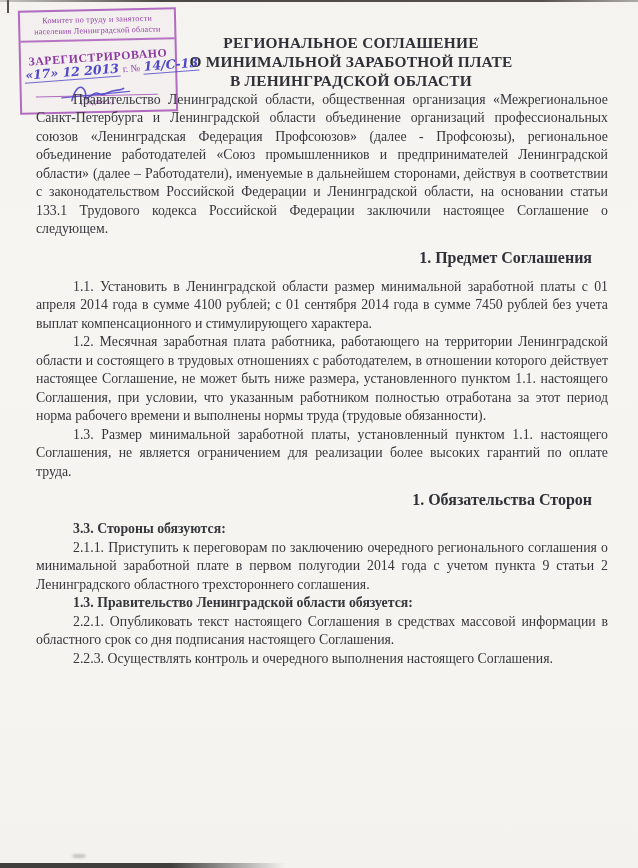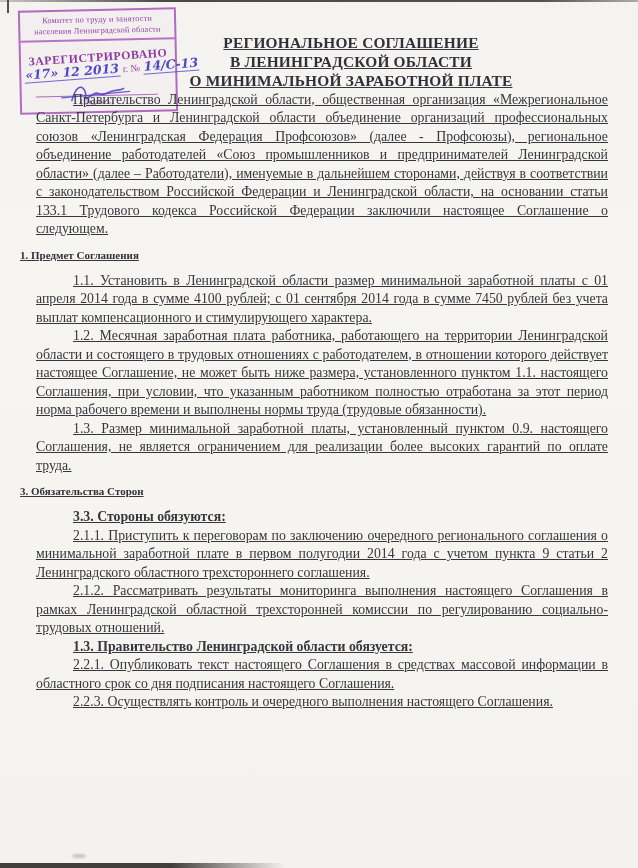--- a/index.html
+++ b/index.html
@@ -76,45 +76,45 @@
   .stamp-printed { color:#953fa8; font-size:10px; }
   .stamp-sign { margin:1px 18px 5px 14px; text-align:center; }
   .stamp-sign svg { display:block; margin:-2px auto -11px; }
   .stamp-sign-caption {
     border-top:1.6px solid rgba(156,63,176,.75);
     font-size:7.6px; padding-top:1px;
   }
 
   
   .content {
-    position:absolute; left:36px; top:33px; width:572px;text-decoration:underline;
+    position:absolute; left:36px; top:33px; width:572px;
   }
   .title {
     text-align:center;
     transform:translateX(29px);
     font-weight:bold;
     font-size:15.4px;
     line-height:19.2px;
     letter-spacing:.2px;
     color:#303138;
   }
   .body-p {
     margin:0;
     font-size:13.8px;
     line-height:18.5px;
     text-align:justify;
     text-indent:37px;
     color:#36373d;
   }
   .preamble { }
   .sec-heading {
-    text-align:left;
+    text-align:right;
     transform:translateX(-16px);
     font-weight:bold;
-    font-size:11px;
+    font-size:16px;
     margin:10px 0 11px;
     color:#303138;
   }
   .sub-bold { font-weight:bold; }
 </style>
 </head>
 <body>
 
 <div class="page">
 
@@ -139,33 +139,32 @@
         <path d="M14 20 C 18 6, 24 4, 27 10 C 30 16, 24 22, 34 15 C 42 9, 40 18, 50 13 C 58 9, 62 12, 66 9" fill="none" stroke="#4f46c8" stroke-width="1.6" stroke-linecap="round" opacity="0.9"></path>
         <path d="M4 17 L 72 12" fill="none" stroke="#4f46c8" stroke-width="1.3" stroke-linecap="round" opacity="0.85"></path>
       </svg>
       <div class="stamp-sign-caption">(Подпись)</div>
     </div>
   </div>
 
   <div class="content">
     <div class="title">
       <div>РЕГИОНАЛЬНОЕ СОГЛАШЕНИЕ</div>
+      <div>О МИНИМАЛЬНОЙ ЗАРАБОТНОЙ ПЛАТЕ</div>
       <div>В ЛЕНИНГРАДСКОЙ ОБЛАСТИ</div>
-      <div>О МИНИМАЛЬНОЙ ЗАРАБОТНОЙ ПЛАТЕ</div>
     </div>
 
     <p class="body-p preamble">Правительство Ленинградской области,  общественная организация «Межрегиональное Санкт-Петербурга и Ленинградской области объединение организаций профессиональных союзов «Ленинградская Федерация Профсоюзов» (далее - Профсоюзы), региональное объединение работодателей «Союз промышленников и предпринимателей Ленинградской области» (далее – Работодатели), именуемые в дальнейшем сторонами, действуя в соответствии с законодательством Российской Федерации  и Ленинградской области, на основании статьи 133.1 Трудового кодекса Российской Федерации заключили настоящее Соглашение о следующем.</p>
 
     <div class="sec-heading">1. Предмет Соглашения</div>
     <p class="body-p">1.1. Установить в Ленинградской области размер минимальной заработной платы с 01 апреля  2014 года  в сумме 4100 рублей; с 01 сентября 2014 года в сумме 7450 рублей без учета выплат компенсационного и стимулирующего характера.</p>
     <p class="body-p">1.2. Месячная заработная плата работника, работающего на территории Ленинградской области и состоящего в трудовых отношениях с работодателем, в отношении которого действует настоящее Соглашение, не может быть ниже размера, установленного пунктом 1.1. настоящего Соглашения, при условии, что указанным работником полностью отработана за этот период норма рабочего времени и выполнены нормы труда (трудовые обязанности).</p>
-    <p class="body-p">1.3. Размер минимальной заработной платы, установленный пунктом 0.9. настоящего Соглашения, не является ограничением для реализации более высоких гарантий по оплате труда.</p>
+    <p class="body-p">1.3. Размер минимальной заработной платы, установленный пунктом 1.1. настоящего Соглашения, не является ограничением для реализации более высоких гарантий по оплате труда.</p>
 
-    <div class="sec-heading">3. Обязательства Сторон</div>
+    <div class="sec-heading">1. Обязательства Сторон</div>
     <p class="body-p sub-bold">3.3. Стороны обязуются:</p>
     <p class="body-p">2.1.1. Приступить к переговорам по заключению очередного регионального соглашения о минимальной заработной плате в первом полугодии 2014 года с учетом пункта 9 статьи 2 Ленинградского областного трехстороннего соглашения.</p>
-    <p class="body-p">2.1.2. Рассматривать результаты мониторинга выполнения настоящего Соглашения в рамках Ленинградской областной трехсторонней комиссии по регулированию социально-трудовых отношений.</p>
     <p class="body-p sub-bold">1.3. Правительство Ленинградской области обязуется:</p>
     <p class="body-p">2.2.1. Опубликовать текст настоящего Соглашения в средствах массовой информации в областного срок со дня подписания настоящего Соглашения.</p>
     <p class="body-p">2.2.3. Осуществлять контроль и очередного выполнения настоящего Соглашения.</p>
   </div>
 
 </div>
 
 </body></html>

